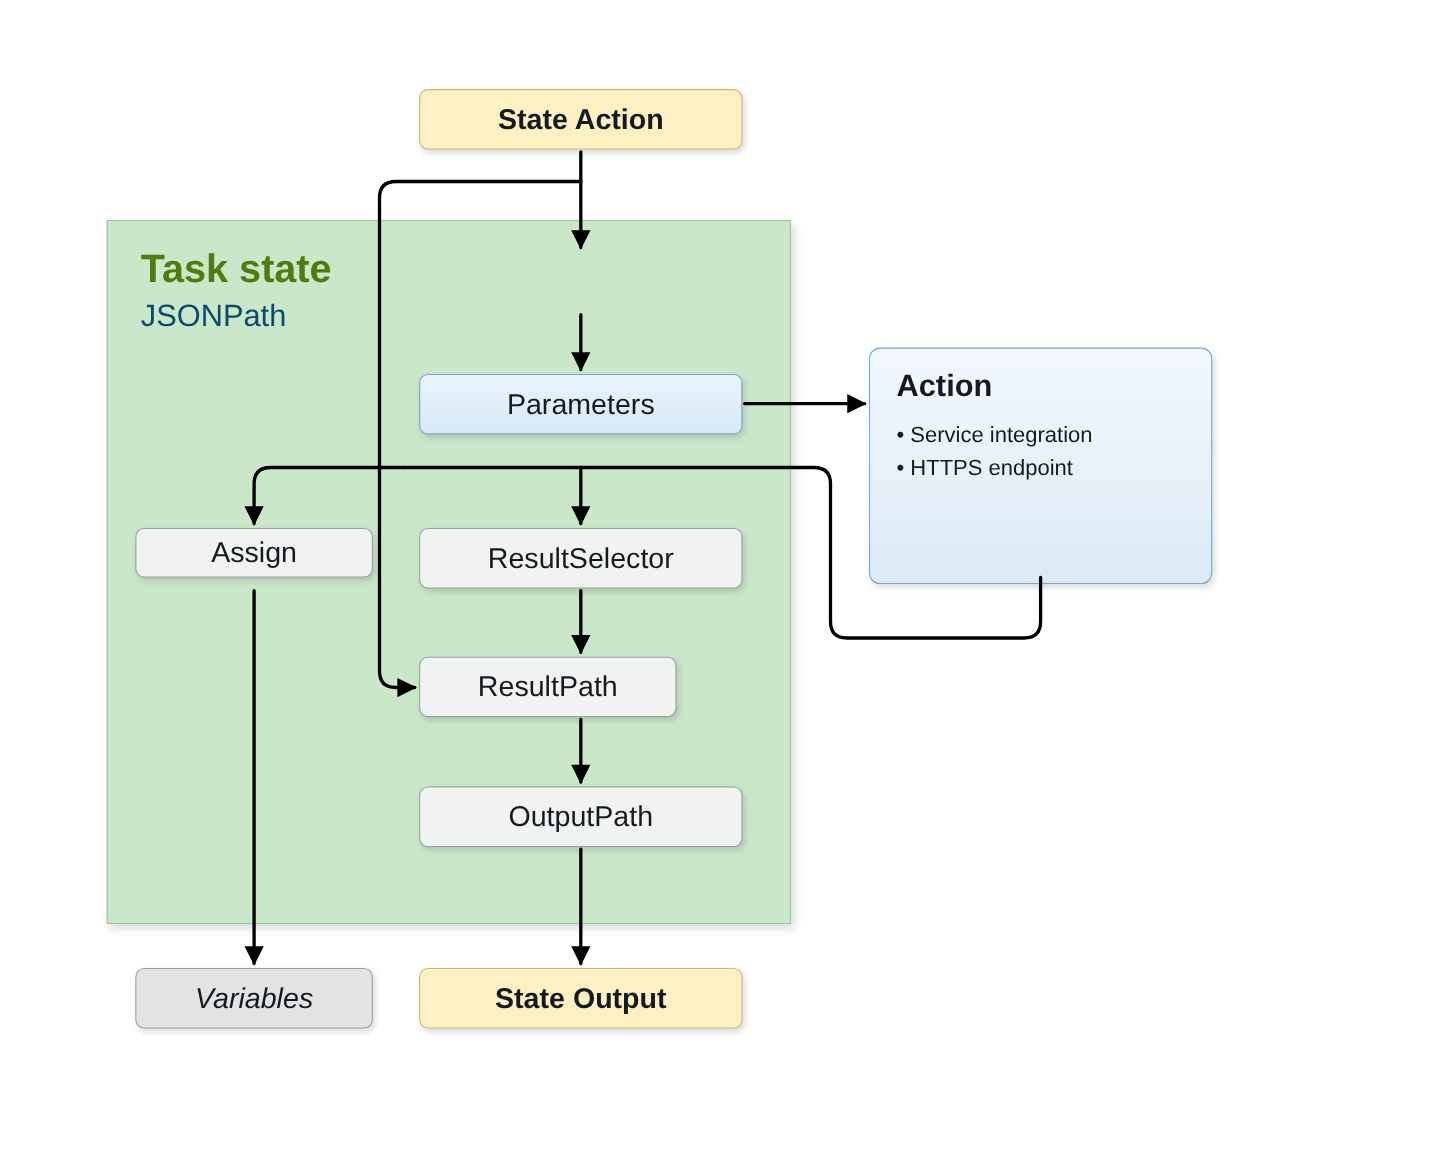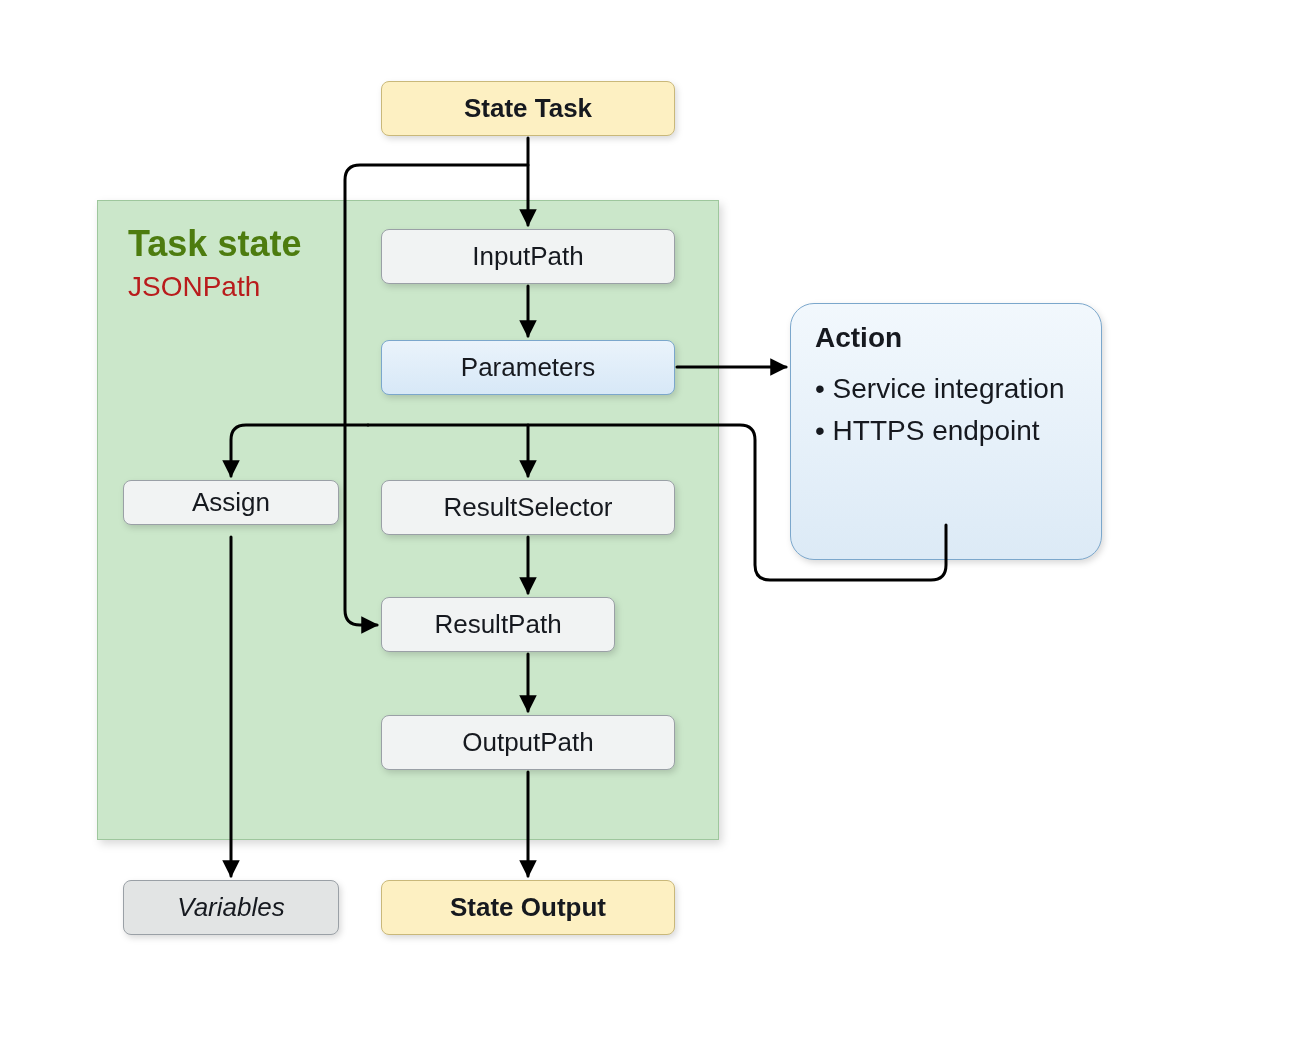--- a/index.html
+++ b/index.html
@@ -62,40 +62,40 @@
   .task-title {
     position: absolute;
     font-weight: 700;
     font-size: 36px;
     color: #4d7c0f;
   }
   .task-subtitle {
     position: absolute;
     font-weight: 400;
     font-size: 28px;
-    color: #b91c1c;
+    color: #0c4a6e;
   }
 
   
   .action-panel {
     position: absolute;
     background: linear-gradient(#f2f8fd, #dceaf6);
     border: 1px solid #7ba7cc;
     border-radius: 10px;
     box-sizing: border-box;
     padding: 18px 24px 18px 24px;
     filter: drop-shadow(2px 3px 3px rgba(0,0,0,0.15));
   }
   .action-title {
     font-weight: 700;
     font-size: 28px;
     margin-bottom: 14px;
   }
   .action-list {
-    font-size: 28px;
+    font-size: 20px;
     line-height: 1.5;
   }
   .action-list .bullet::before {
     content: "• ";
   }
 
   svg.wires {
     position: absolute;
     left: 0; top: 0;
     width: 1312px;
@@ -107,26 +107,23 @@
 <body>
 
 <div class="stage">
 
   <div class="task-container" style="left:97px; top:200px; width:622px; height:640px;">
     <div class="task-title" style="left:30px; top:22px;">Task state</div>
     <div class="task-subtitle" style="left:30px; top:70px;">JSONPath</div>
   </div>
 
   <div class="box yellow" style="left:381px; top:81px; width:294px; height:55px;">
-    <span>State Task</span>
+    <span>State Action</span>
   </div>
 
-  <div class="box grey" style="left:381px; top:229px; width:294px; height:55px;">
-    <span>InputPath</span>
-  </div>
 
   <div class="box blue" style="left:381px; top:340px; width:294px; height:55px;">
     <span>Parameters</span>
   </div>
 
   <div class="box grey" style="left:123px; top:480px; width:216px; height:45px;">
     <span>Assign</span>
   </div>
 
   <div class="box grey" style="left:381px; top:480px; width:294px; height:55px;">
@@ -142,21 +139,21 @@
   </div>
 
   <div class="box grey" style="left:381px; top:715px; width:294px; height:55px;">
     <span>OutputPath</span>
   </div>
 
   <div class="box yellow" style="left:381px; top:880px; width:294px; height:55px;">
     <span>State Output</span>
   </div>
 
-  <div class="action-panel" style="left:790px; top:303px; width:312px; height:257px;border-radius:24px;">
+  <div class="action-panel" style="left:790px; top:316px; width:312px; height:215px;">
     <div class="action-title">Action</div>
     <div class="action-list">
       <div class="bullet">Service integration</div>
       <div class="bullet">HTTPS endpoint</div>
     </div>
   </div>
 
   <svg class="wires" viewBox="0 0 1312 1054">
     <defs>
       <marker id="arrow" viewBox="0 0 12 12" refX="10" refY="6" markerWidth="7" markerHeight="7" orient="auto-start-reverse">

